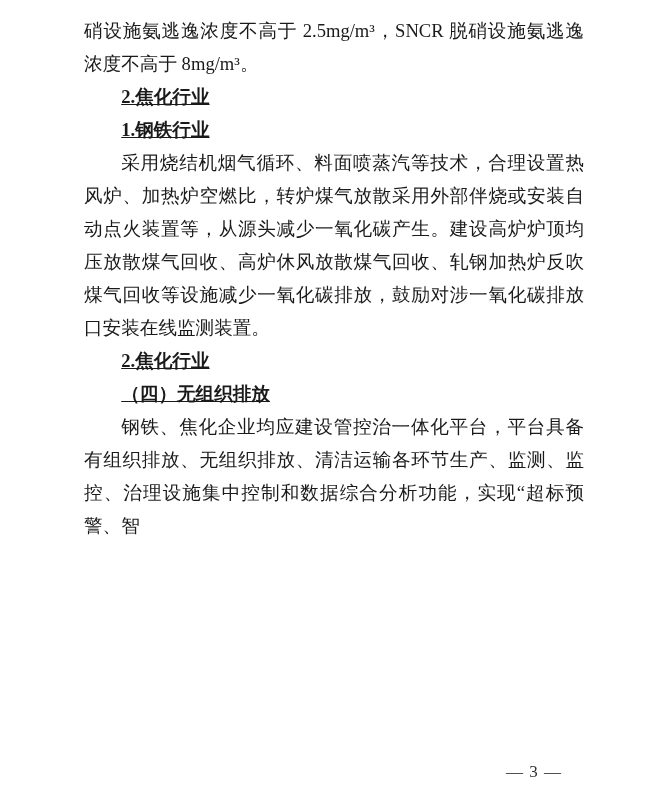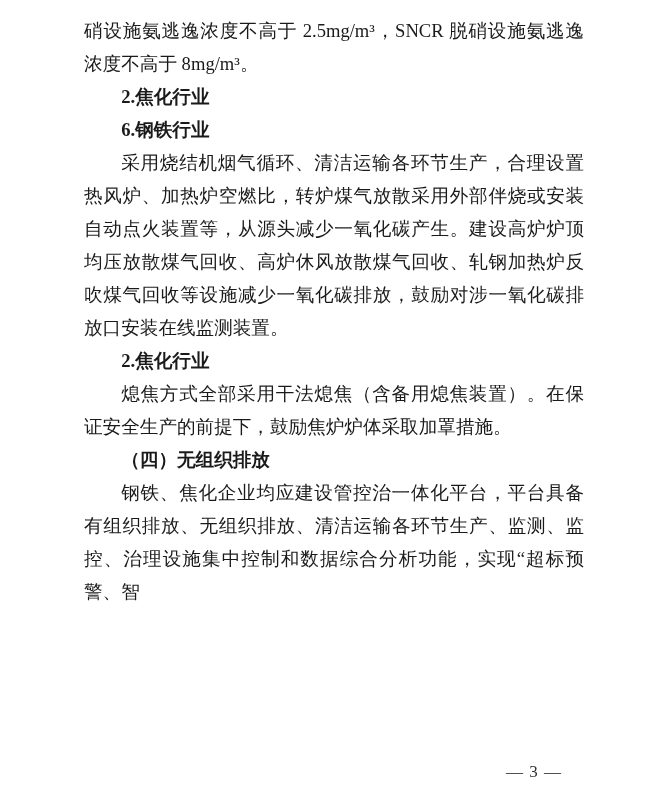--- a/index.html
+++ b/index.html
@@ -29,42 +29,42 @@
   .content p {
     margin: 0;
     padding: 0;
     text-indent: 2em;
   }
   .content p.no-indent {
     text-indent: 0;
   }
   .content p.heading {
     font-weight: 700;
+    text-decoration: underline;
   }
   .page-number {
     position: absolute;
     top: 762px;
     left: 492px;
     width: 84px;
     text-align: center;
     font-size: 17px;
     letter-spacing: 1px;
     color: #333333;
     white-space: nowrap;
   }
 </style>
 </head>
 <body>
 
 <div class="page">
   <div class="content">
     <p class="no-indent">硝设施氨逃逸浓度不高于 2.5mg/m³，SNCR 脱硝设施氨逃逸浓度不高于 8mg/m³。</p>
     <p class="heading">2.焦化行业</p>
-    <p class="heading">6.钢铁行业</p>
-    <p>采用烧结机烟气循环、清洁运输各环节生产，合理设置热风炉、加热炉空燃比，转炉煤气放散采用外部伴烧或安装自动点火装置等，从源头减少一氧化碳产生。建设高炉炉顶均压放散煤气回收、高炉休风放散煤气回收、轧钢加热炉反吹煤气回收等设施减少一氧化碳排放，鼓励对涉一氧化碳排放口安装在线监测装置。</p>
+    <p class="heading">1.钢铁行业</p>
+    <p>采用烧结机烟气循环、料面喷蒸汽等技术，合理设置热风炉、加热炉空燃比，转炉煤气放散采用外部伴烧或安装自动点火装置等，从源头减少一氧化碳产生。建设高炉炉顶均压放散煤气回收、高炉休风放散煤气回收、轧钢加热炉反吹煤气回收等设施减少一氧化碳排放，鼓励对涉一氧化碳排放口安装在线监测装置。</p>
     <p class="heading">2.焦化行业</p>
-    <p>熄焦方式全部采用干法熄焦（含备用熄焦装置）。在保证安全生产的前提下，鼓励焦炉炉体采取加罩措施。</p>
     <p class="heading">（四）无组织排放</p>
     <p>钢铁、焦化企业均应建设管控治一体化平台，平台具备有组织排放、无组织排放、清洁运输各环节生产、监测、监控、治理设施集中控制和数据综合分析功能，实现“超标预警、智</p>
   </div>
 
   <div class="page-number">— 3 —</div>
 </div>
 
 </body></html>

